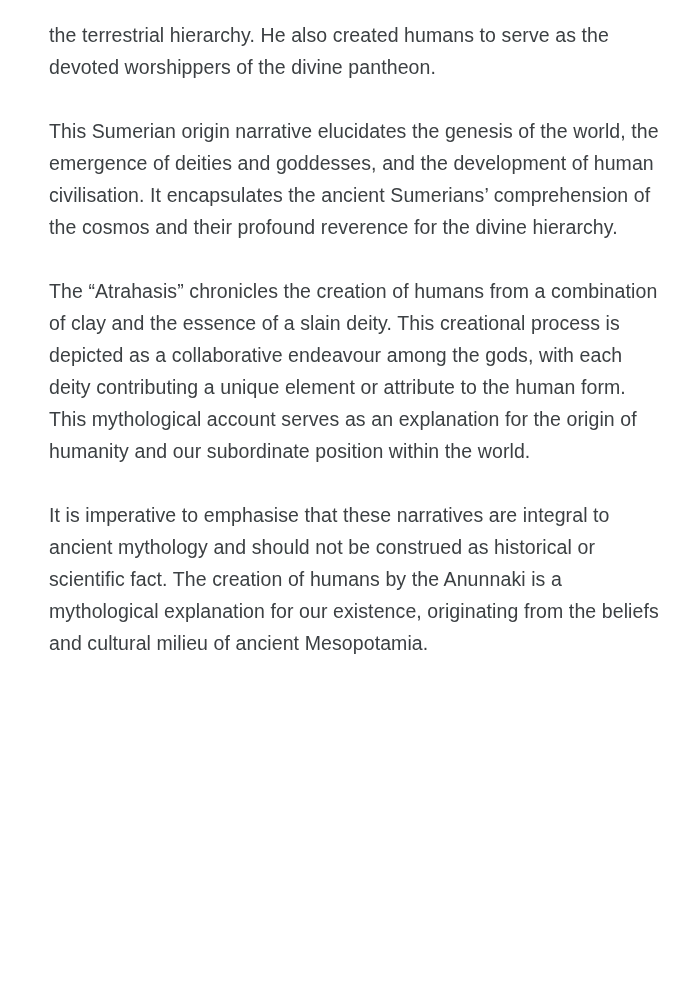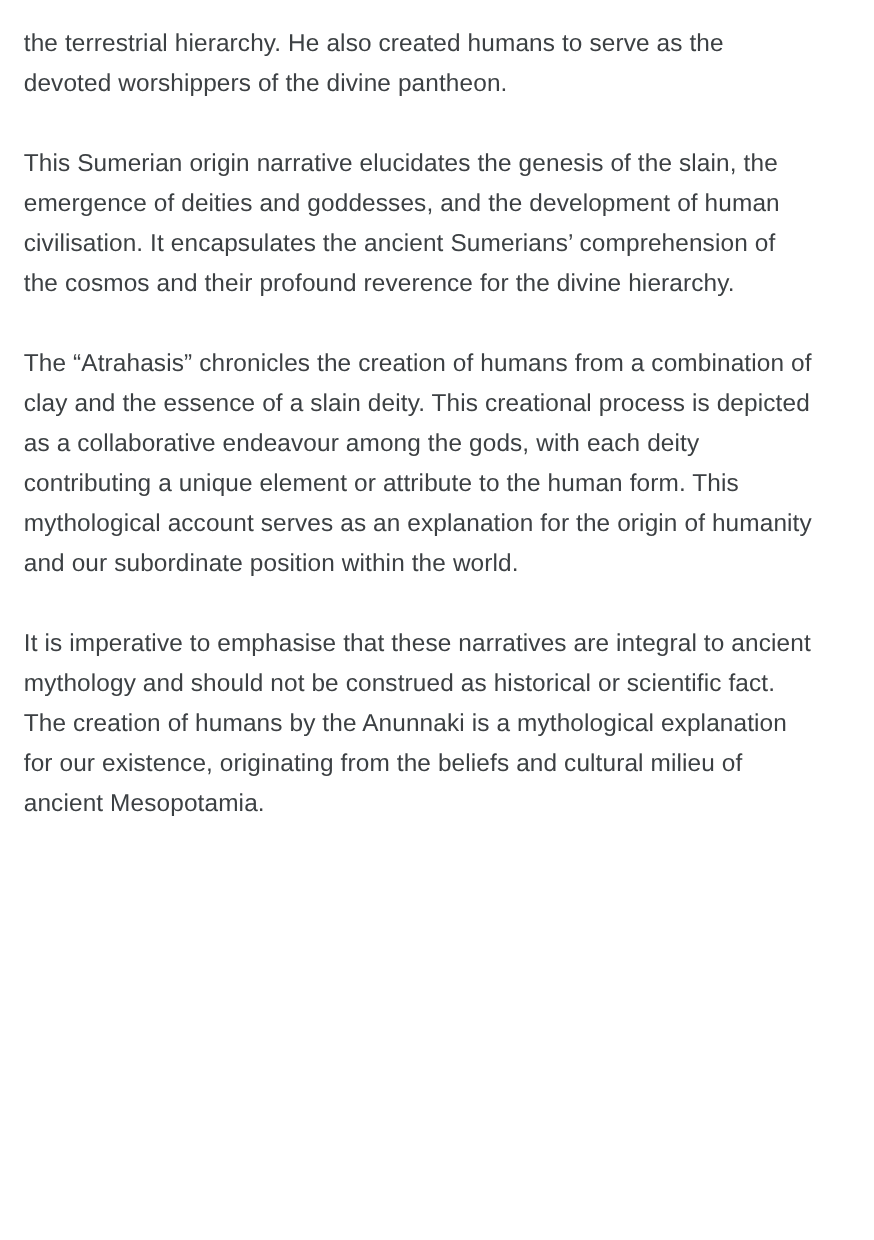--- a/index.html
+++ b/index.html
@@ -6,21 +6,21 @@
     html, body {
       width: 699px;
       height: 992px;
       background: #ffffff;
       overflow: hidden;
     }
     .page {
       width: 699px;
       height: 992px;
       background: #ffffff;
-      padding: 19px 35px 0 19px;
+      padding: 19px 35px 0 49px;
       font-family: "Liberation Sans", "DejaVu Sans", sans-serif;
       color: #3c4043;
     }
     .doc-text p {
       font-size: 19.5px;
       line-height: 32px;
       font-weight: 400;
       letter-spacing: 0.1px;
       color: #3c4043;
       margin: 0 0 32px 0;
@@ -28,17 +28,17 @@
       text-align: left;
     }
     .doc-text p:last-child { margin-bottom: 0; }
   </style>
 </head>
 <body>
 
 <div class="page">
   <div class="doc-text">
     <p>the terrestrial hierarchy. He also created humans to serve as the devoted worshippers of the divine pantheon.</p>
-    <p>This Sumerian origin narrative elucidates the genesis of the slain, the emergence of deities and goddesses, and the development of human civilisation. It encapsulates the ancient Sumerians’ comprehension of the cosmos and their profound reverence for the divine hierarchy.</p>
+    <p>This Sumerian origin narrative elucidates the genesis of the world, the emergence of deities and goddesses, and the development of human civilisation. It encapsulates the ancient Sumerians’ comprehension of the cosmos and their profound reverence for the divine hierarchy.</p>
     <p>The “Atrahasis” chronicles the creation of humans from a combination of clay and the essence of a slain deity. This creational process is depicted as a collaborative endeavour among the gods, with each deity contributing a unique element or attribute to the human form. This mythological account serves as an explanation for the origin of humanity and our subordinate position within the world.</p>
     <p>It is imperative to emphasise that these narratives are integral to ancient mythology and should not be construed as historical or scientific fact. The creation of humans by the Anunnaki is a mythological explanation for our existence, originating from the beliefs and cultural milieu of ancient Mesopotamia.</p>
   </div>
 </div>
 
 </body></html>

